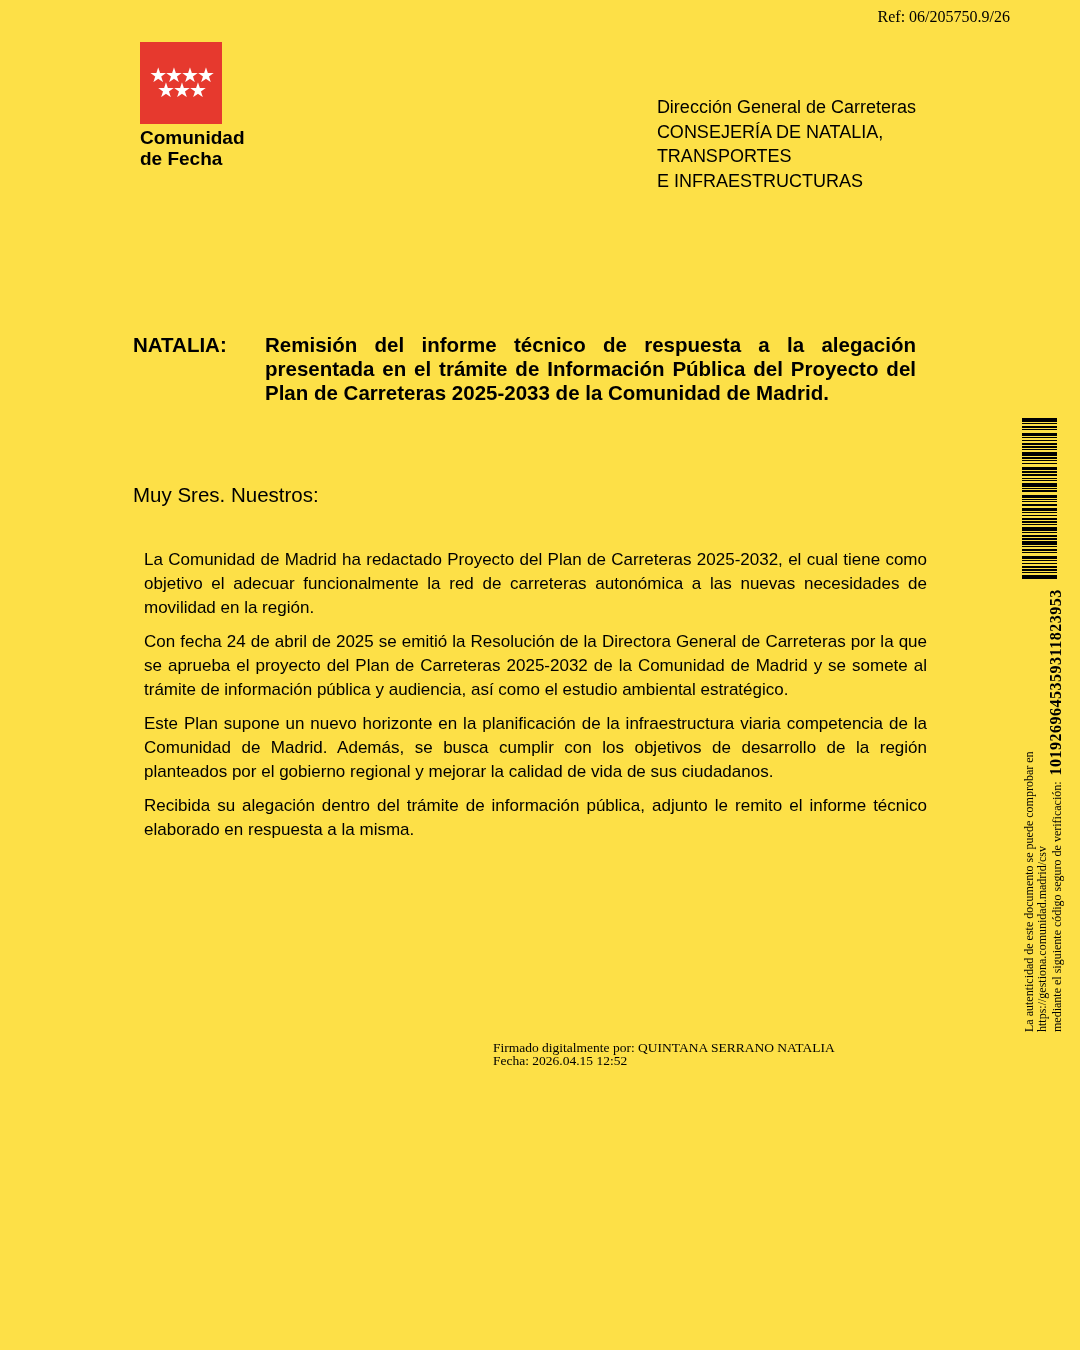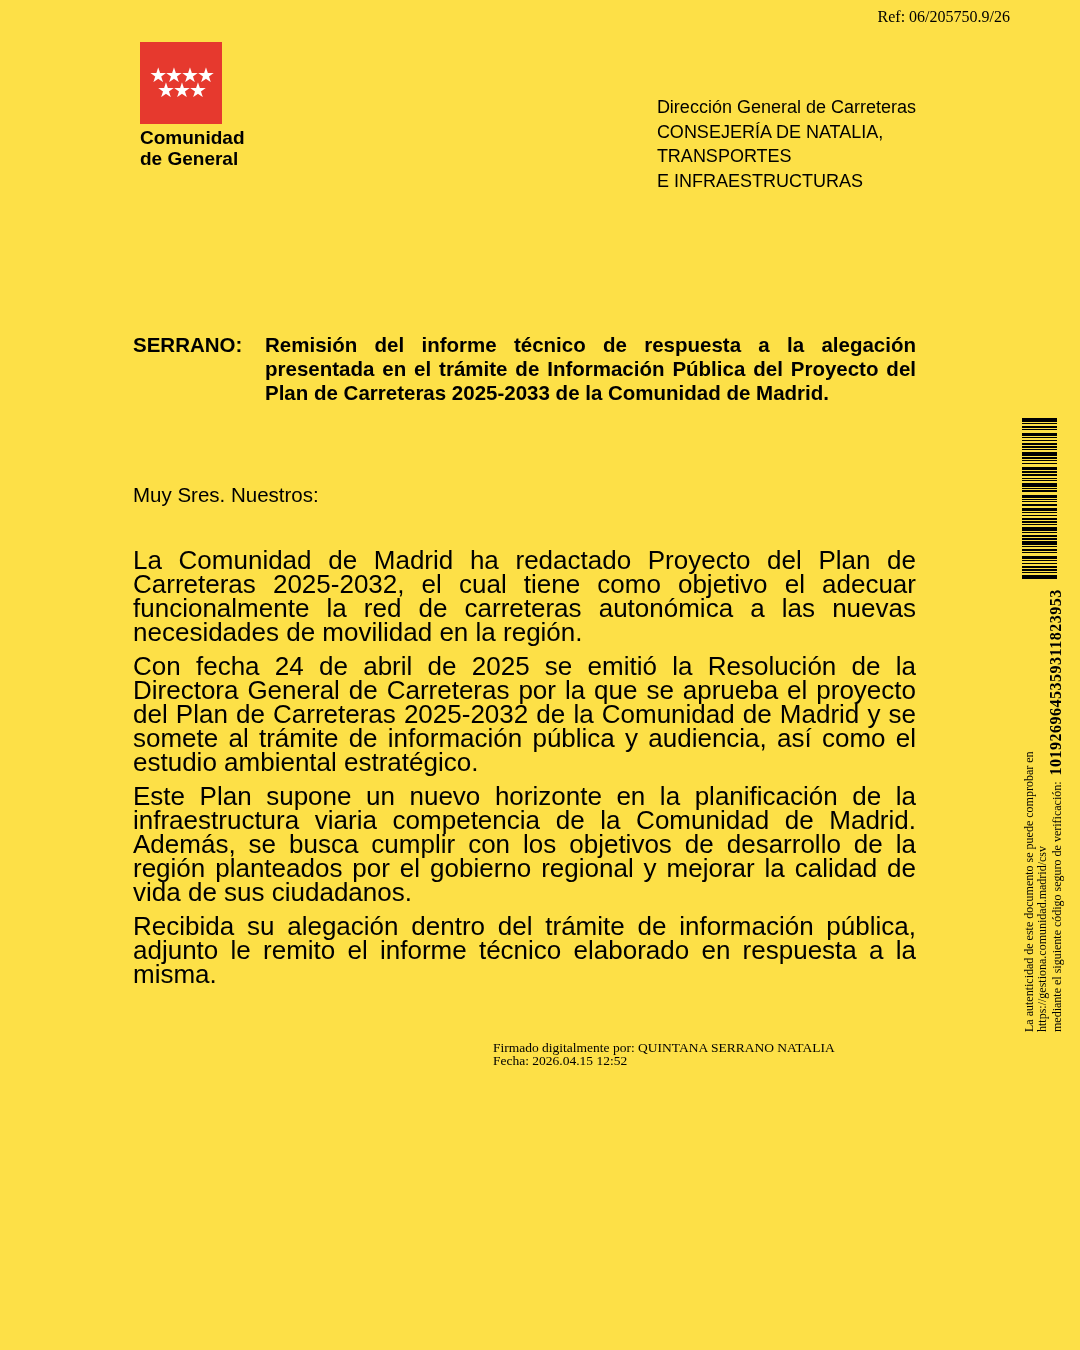--- a/index.html
+++ b/index.html
@@ -57,22 +57,22 @@
   }
   .subject-label { flex:0 0 132px; }
   .subject-text { flex:1; text-align:justify; }
 
   .salutation {
     position:absolute; left:133px; top:483px;
     font-size:20.5px;
   }
 
   .body-block {
-    position:absolute; left:133px; top:548px; width:783px;
-    font-size:26px; line-height:24px;
+    position:absolute; left:144px; top:548px; width:783px;
+    font-size:17px; line-height:24px;
   }
   .body-block p { text-align:justify; margin-bottom:10px; }
 
   
   .sig-title {
     position:absolute; left:459px; top:1012px;
     font-size:22px; letter-spacing:0.2px;
   }
   .sig-digital {
     position:absolute; left:486px; top:1041px;
@@ -106,32 +106,32 @@
 <div class="page">
 
   <div class="ref">Ref: 06/205750.9/26</div>
 
   <div class="flag" style="background: rgb(230, 57, 46);">
     <div class="stars-row">★★★★</div>
     <div class="stars-row bottom">★★★</div>
   </div>
   <div class="org-name">
     <div>Comunidad</div>
-    <div>de General</div>
+    <div>de Fecha</div>
   </div>
 
   <div class="dept">
     <div>Dirección General de Carreteras</div>
     <div>CONSEJERÍA DE NATALIA,</div>
     <div>TRANSPORTES</div>
     <div>E INFRAESTRUCTURAS</div>
   </div>
 
   <div class="subject">
-    <div class="subject-label">SERRANO:</div>
+    <div class="subject-label">NATALIA:</div>
     <div class="subject-text">Remisión del informe técnico de respuesta a la alegación presentada en el trámite de Información Pública del Proyecto del Plan de Carreteras 2025-2033 de la Comunidad de Madrid.</div>
   </div>
 
   <div class="salutation">Muy Sres. Nuestros:</div>
 
   <div class="body-block">
     <p>La Comunidad de Madrid ha redactado Proyecto del Plan de Carreteras 2025-2032, el cual tiene como objetivo el adecuar funcionalmente la red de carreteras autonómica a las nuevas necesidades de movilidad en la región.</p>
     <p>Con fecha 24 de abril de 2025 se emitió la Resolución de la Directora General de Carreteras por la que se aprueba el proyecto del Plan de Carreteras 2025-2032 de la Comunidad de Madrid y se somete al trámite de información pública y audiencia, así como el estudio ambiental estratégico.</p>
     <p>Este Plan supone un nuevo horizonte en la planificación de la infraestructura viaria competencia de la Comunidad de Madrid. Además, se busca cumplir con los objetivos de desarrollo de la región planteados por el gobierno regional y mejorar la calidad de vida de sus ciudadanos.</p>
     <p>Recibida su alegación dentro del trámite de información pública, adjunto le remito el informe técnico elaborado en respuesta a la misma.</p>

